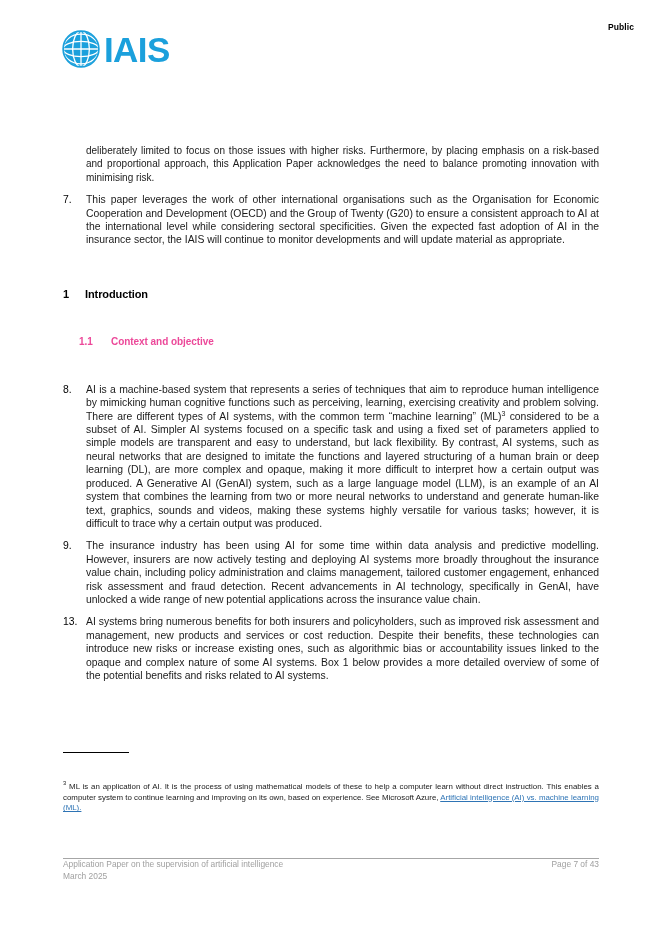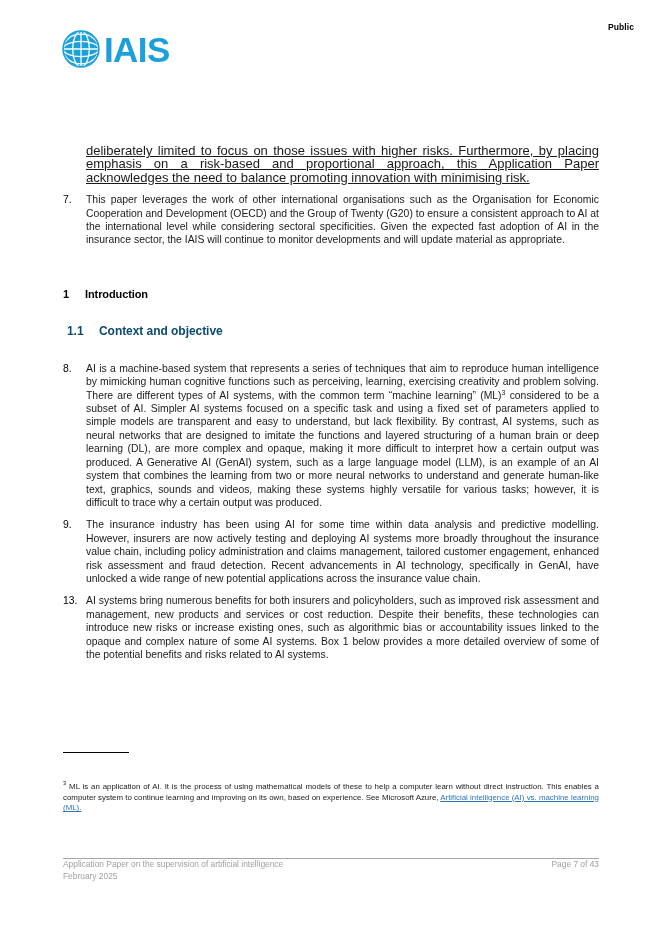--- a/index.html
+++ b/index.html
@@ -59,28 +59,27 @@
 
   
   .content {
     position: absolute;
     left: 63px;
     top: 144px;
     width: 536px;
   }
 
   p.body, .lead {
-    font-size: 13px;
+    font-size: 10px;
     line-height: 13.4px;
     text-align: justify;
     margin: 0;
     color: #1a1a1a;
     -webkit-hyphens: none;
     hyphens: none;
-    text-decoration: underline;
   }
 
   .lead {
     margin-left: 23px;
     margin-bottom: 9px;
   }
 
   .numlist {
     margin: 0;
     padding: 0;
@@ -119,24 +118,24 @@
   h1.sec {
     font-size: 11px;
     font-weight: bold;
     margin: 0;
     color: #000;
     letter-spacing: -0.1px;
   }
   h1.sec .hnum { display: inline-block; width: 22px; }
 
   h2.sub {
-    font-size: 12px;
-    font-weight: bold;
-    margin: 4px;
-    color: #0c4a6e;
+    font-size: 10px;
+    font-weight: bold;
+    margin: 16px;
+    color: #ec4899;
     letter-spacing: -0.05px;
   }
   h2.sub .hnum { display: inline-block; width: 32px; }
 
   .gap-before-h1 { height: 32px; }
   .gap-after-h1  { height: 20px; }
   .gap-after-h2  { height: 20px; }
 
   
   .footnote-area {
@@ -258,19 +257,19 @@
   <div class="footnote-area">
     <div class="fn-rule"></div>
     <p class="fn-text"><sup>3</sup><span> ML is an application of AI. It is the process of using mathematical models of these to help a computer learn without direct instruction. This enables a computer system to continue learning and improving on its own, based on experience. See Microsoft Azure, </span><a class="fnlink" href="#">Artificial intelligence (AI) vs. machine learning (ML).</a></p>
   </div>
 
   <div class="footer">
     <div class="footer-rule"></div>
     <div class="footer-row">
       <div class="footer-left">
         <div>Application Paper on the supervision of artificial intelligence</div>
-        <div>February 2025</div>
+        <div>March 2025</div>
       </div>
       <div class="footer-right">Page 7 of 43</div>
     </div>
   </div>
 
 </div>
 
 </body></html>

